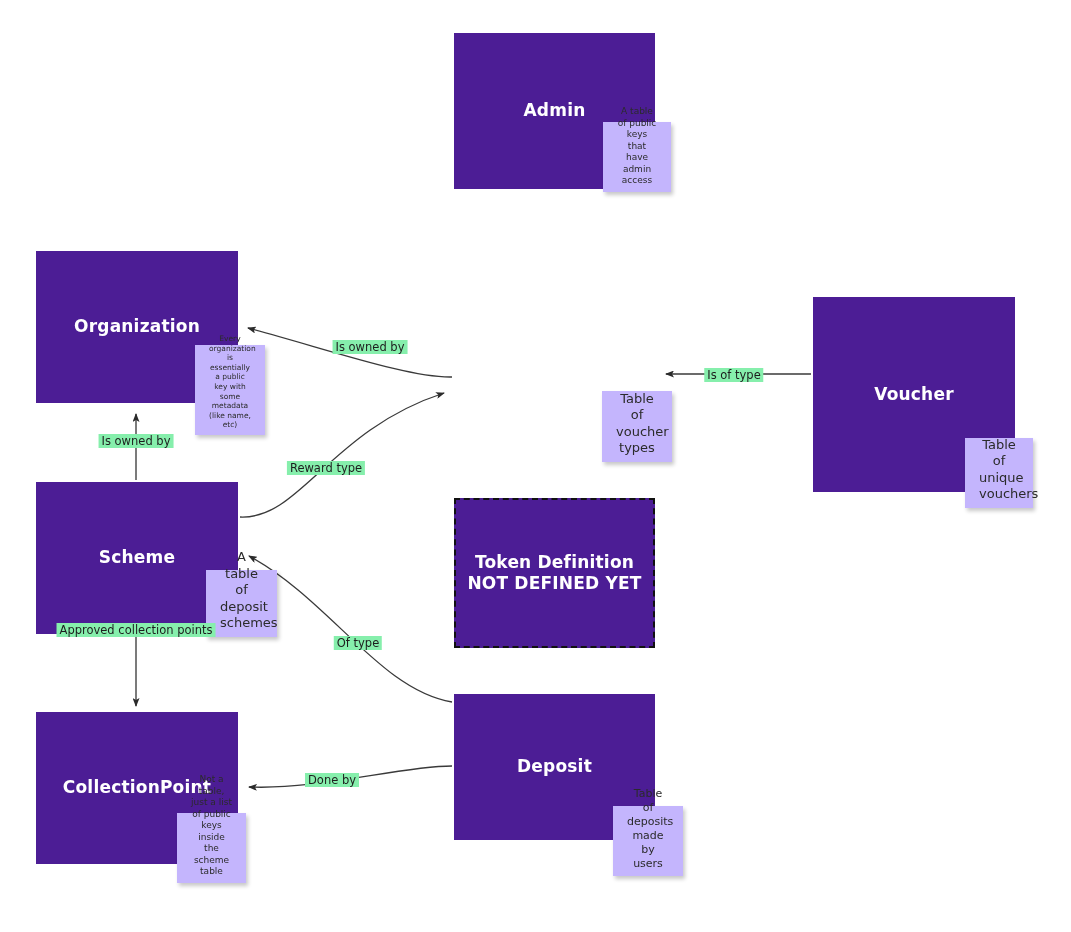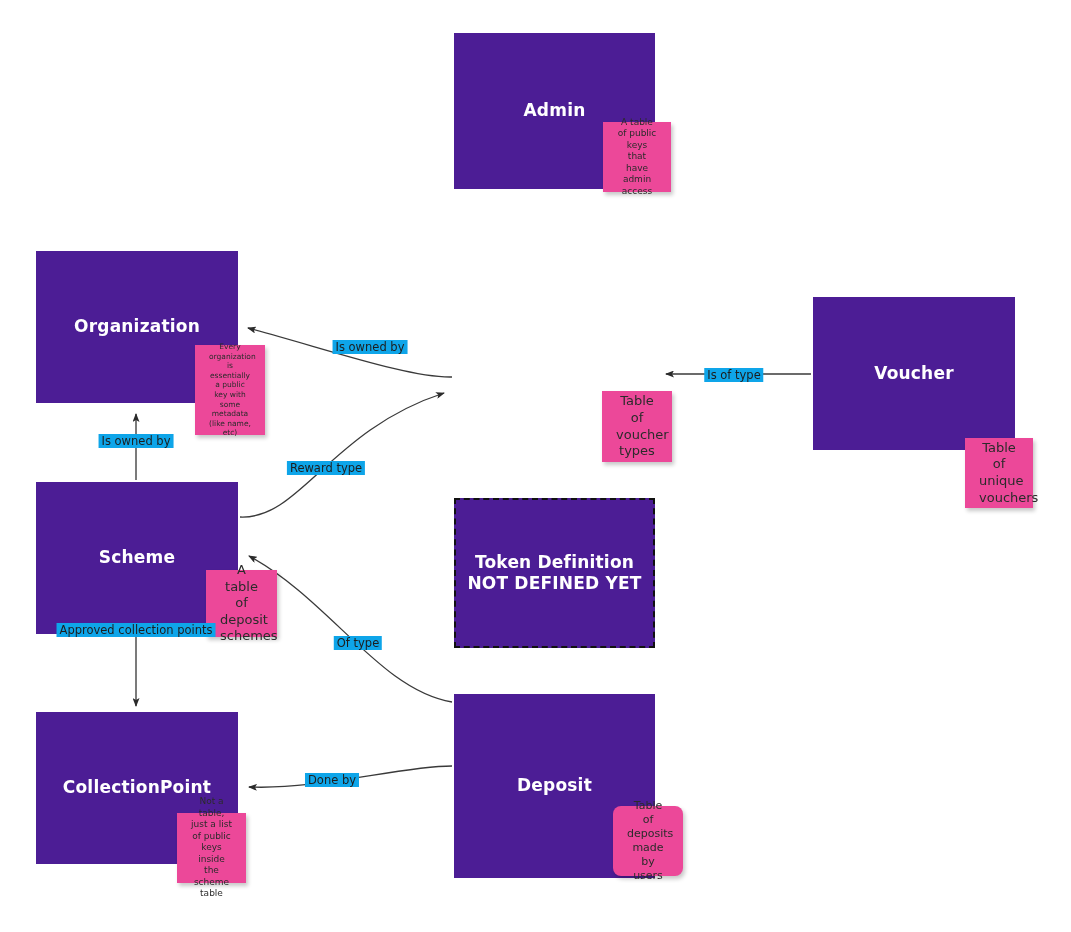--- a/index.html
+++ b/index.html
@@ -42,40 +42,40 @@
     text-align: center;
     line-height: 1.25;
     letter-spacing: 0.2px;
     white-space: pre-line;
   }
   .node.dashed {
     border: 2px dashed #111111;
   }
   .note {
     position: absolute;
-    background: #ec4899;
+    background: #c4b5fd;
     color: #2b2b2b;
     box-sizing: border-box;
     display: flex;
-    align-items: center;
+    align-items: flex-end;
     justify-content: center;
     text-align: center;
     padding: 5px 14px;
     box-shadow: 2px 3px 4px rgba(0,0,0,0.22);
     line-height: 1.28;
   }
   .note-text {
     display: block;
     width: 100%;
   }
   .edge-label {
     position: absolute;
     font-size: 11.5px;
     color: #1d1d1d;
-    background: #0ea5e9;
+    background: #86efac;
     padding: 0 3px;
     white-space: nowrap;
     transform: translate(-50%, -50%);
   }
 </style>
 </head>
 <body>
 
 <div id="canvas">
 
@@ -103,38 +103,38 @@
 
   <div class="node" style="left:454px; top:33px; width:201px; height:156px;">
     <span class="node-label">Admin</span>
   </div>
 
   <div class="node" style="left:36px; top:251px; width:202px; height:152px;">
     <span class="node-label">Organization</span>
   </div>
 
 
-  <div class="node" style="left:813px; top:297px; width:202px; height:153px;">
+  <div class="node" style="left:813px; top:297px; width:202px; height:195px;">
     <span class="node-label">Voucher</span>
   </div>
 
   <div class="node" style="left:36px; top:482px; width:202px; height:152px;">
     <span class="node-label">Scheme</span>
   </div>
 
   <div class="node dashed" style="left:454px; top:498px; width:201px; height:150px;">
     <span class="node-label">Token Definition
 NOT DEFINED YET</span>
   </div>
 
   <div class="node" style="left:36px; top:712px; width:202px; height:152px;">
     <span class="node-label">CollectionPoint</span>
   </div>
 
-  <div class="node" style="left:454px; top:694px; width:201px; height:184px;">
+  <div class="node" style="left:454px; top:694px; width:201px; height:146px;">
     <span class="node-label">Deposit</span>
   </div>
 
   <div class="note" style="left:603px; top:122px; width:68px; height:70px; font-size:9px;">
     <span class="note-text">A table of public keys that have admin access</span>
   </div>
 
   <div class="note" style="left:195px; top:345px; width:70px; height:90px; font-size:7.5px;">
     <span class="note-text">Every organization is essentially a public key with some metadata (like name, etc)</span>
   </div>
@@ -148,21 +148,21 @@
   </div>
 
   <div class="note" style="left:206px; top:570px; width:71px; height:67px; font-size:13px;">
     <span class="note-text">A table of deposit schemes</span>
   </div>
 
   <div class="note" style="left:177px; top:813px; width:69px; height:70px; font-size:9px;">
     <span class="note-text">Not a table, just a list of public keys inside the scheme table</span>
   </div>
 
-  <div class="note" style="left:613px; top:806px; width:70px; height:70px; font-size:11px;border-radius:8px;">
+  <div class="note" style="left:613px; top:806px; width:70px; height:70px; font-size:11px;">
     <span class="note-text">Table of deposits made by users</span>
   </div>
 
   <div class="edge-label" style="left:370px; top:347px;">Is owned by</div>
 
   <div class="edge-label" style="left:734px; top:375px;">Is of type</div>
 
   <div class="edge-label" style="left:136px; top:441px;">Is owned by</div>
 
   <div class="edge-label" style="left:326px; top:468px;">Reward type</div>

